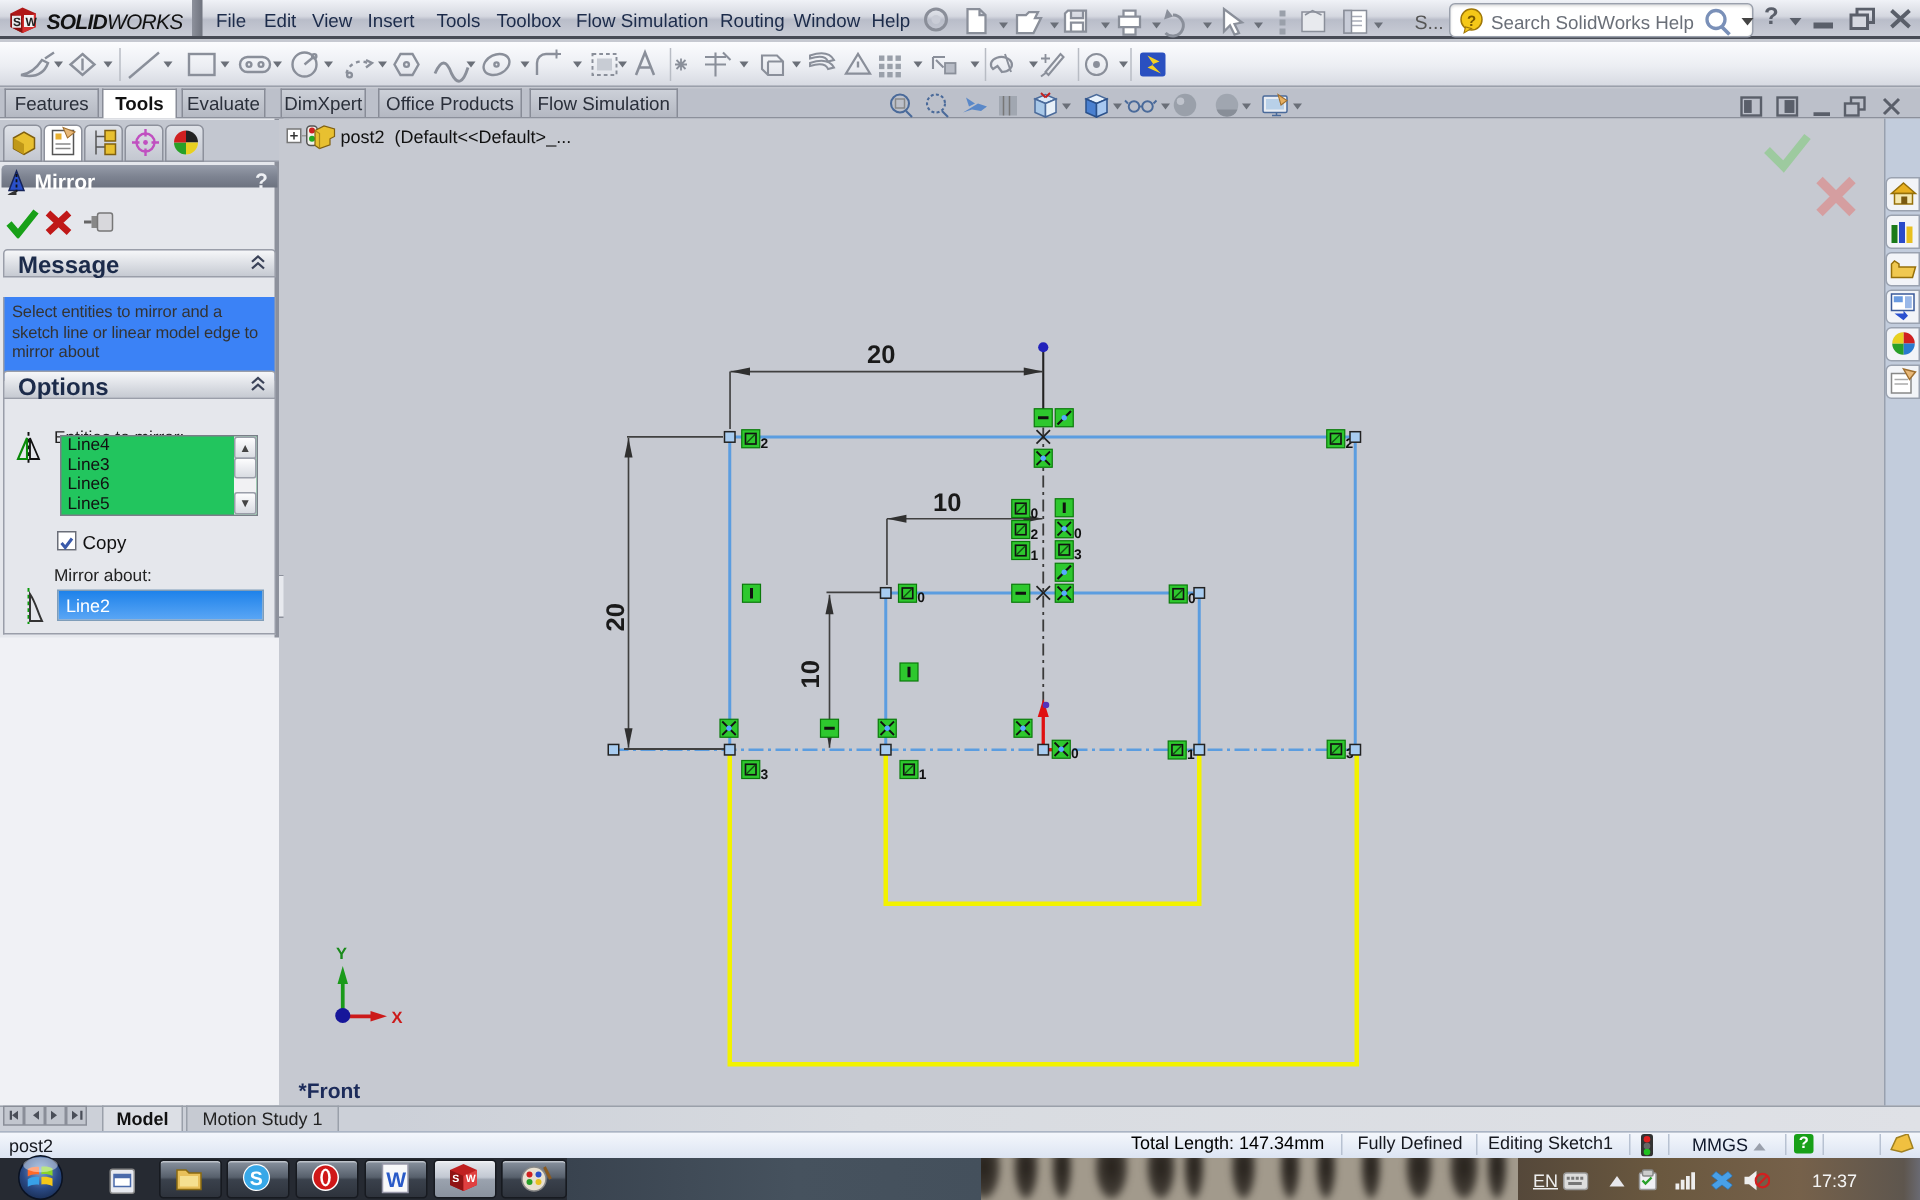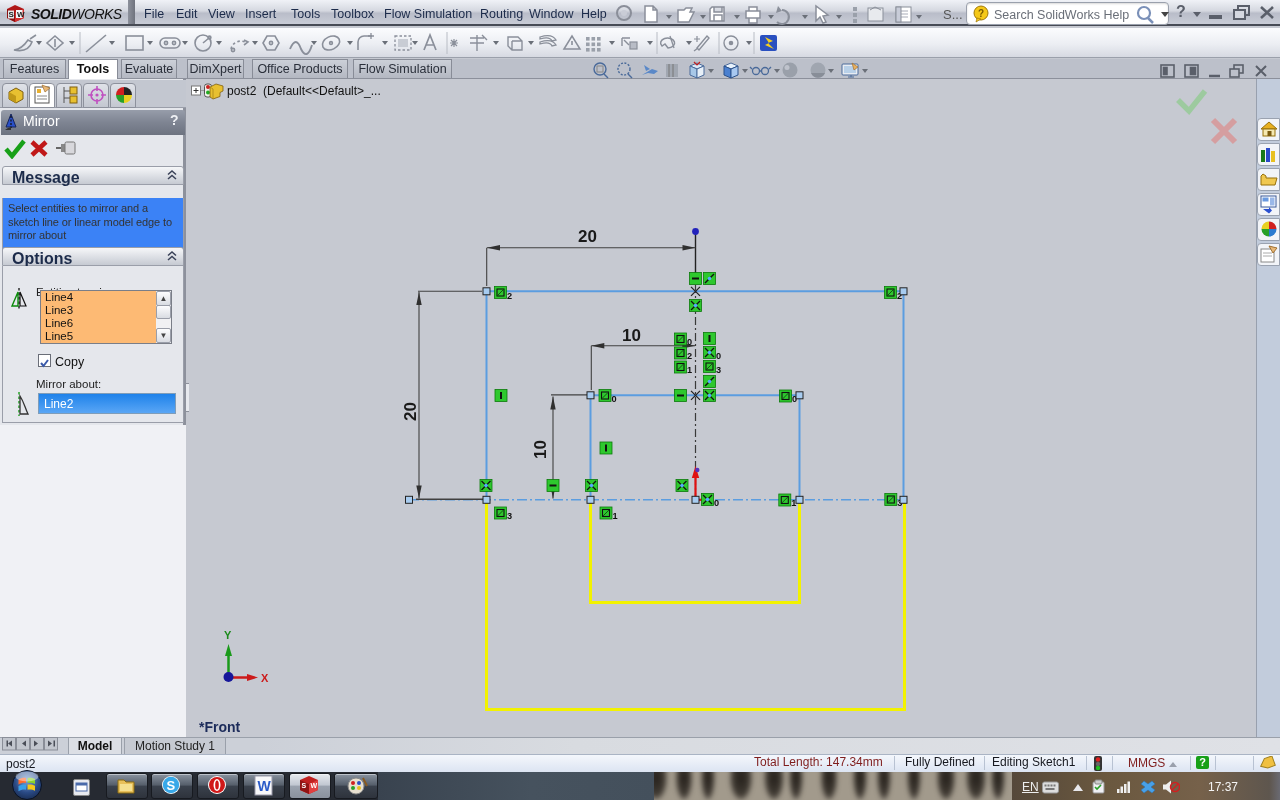--- a/index.html
+++ b/index.html
@@ -25,25 +25,25 @@
   
   #tabrow { left:0; top:59px; width:1280px; height:20px; background:#bcc0ca; border-bottom:1px solid #8c909b; }
   .ctab { position:absolute; top:59px; height:19px; background:linear-gradient(#ccd0d8,#b4b8c2); border:1px solid #888c97; border-bottom:none; font-size:12.5px; color:#2a2f3a; text-align:center; padding-top:2px; }
   .ctab.active { background:#fff; font-weight:bold; color:#111; height:20px; }
 
   
   #leftpanel { left:0; top:79px; width:186px; height:658px; background:#e5e7ec; border-right:3px solid #8d919c; }
   #paneltabs { left:0; top:80px; width:186px; height:28px; background:#c3c7d0; border-bottom:1px solid #9a9ea9; }
   .ptab { position:absolute; top:83px; width:26px; height:25px; background:linear-gradient(#dfe2e8,#c3c7d0); border:1px solid #8d919c; border-radius:4px 4px 0 0; }
   .ptab.active { background:#fff; }
-  #pmtitle { left:1px; top:110px; width:184px; height:25px; background:linear-gradient(#979daa 0%, #7e8492 50%, #6d7380 100%); border-radius:3px 3px 0 0; color:#fff; font-weight:normal; font-size:14px; padding:3px 0 0 22px; }
+  #pmtitle { left:1px; top:110px; width:184px; height:15px; background:linear-gradient(#979daa 0%, #7e8492 50%, #6d7380 100%); border-radius:3px 3px 0 0; color:#fff; font-weight:bold; font-size:14px; padding:3px 0 0 22px; }
   .grphdr { position:absolute; left:2px; width:182px; height:19px; background:linear-gradient(#f6f7f9 0%, #d9dce2 60%, #c6cad2 100%); border:1px solid #9a9ea9; border-radius:3px 3px 0 0; font-size:16px; font-weight:bold; color:#1c2b4a; padding:2px 0 0 9px; }
   #msgbox { left:2px; top:198px; width:182px; height:56px; background:#3b82f6; border:1px solid #9a9ea9; border-top:none; font-size:11px; color:#333; padding:4px 3px 0 5px; line-height:13.5px; letter-spacing:-0.1px; }
   #optbody { left:2px; top:266px; width:182px; height:157px; background:#e5e7ec; border:1px solid #9a9ea9; border-top:none; }
-  #listbox { left:40px; top:290px; width:132px; height:54px; background:#fdba74; border:1px solid #7a7e88; font-size:11.5px; color:#111; }
+  #listbox { left:40px; top:290px; width:132px; height:54px; background:#22c55e; border:1px solid #7a7e88; font-size:11.5px; color:#111; }
   #listbox div { padding-left:4px; height:13px; line-height:13px; }
   #lbscroll { left:156px; top:291px; width:15px; height:52px; background:#f1f1f3; }
   .sbtn { position:absolute; width:15px; height:15px; background:linear-gradient(#fdfdfe,#d9dce2); border:1px solid #9a9ea9; border-radius:2px; font-size:8px; color:#444; text-align:center; line-height:13px; }
   #cbx { left:38px; top:354px; width:13px; height:13px; background:#fff; border:1px solid #6a6e78; }
   #mirrorfield { left:38px; top:393px; width:138px; height:21px; border:1px solid #7f9db9; background:linear-gradient(#1e82ea,#5aa6f5); padding:3px 0 0 5px; font-size:12px; color:#fff; }
   #panelwhite { left:0; top:425px; width:186px; height:312px; background:#f0f1f5; }
   #splithandle { left:186px; top:383px; width:10px; height:29px; background:#e7e9ee; border:1px solid #8d919c; border-left:none; border-radius:0 4px 4px 0; }
 
   
   #canvas { left:189px; top:79px; width:1067px; height:658px; background:#c6c9d1; }
@@ -680,30 +680,30 @@
 
 <div class="abs" id="statusbar"></div>
 <div class="abs" style="left:894px;top:756px;width:1px;height:14px;background:#b8c2d2;"></div>
 <div class="abs" style="left:984px;top:756px;width:1px;height:14px;background:#b8c2d2;"></div>
 <div class="abs" style="left:1086px;top:756px;width:1px;height:14px;background:#b8c2d2;"></div>
 <div class="abs" style="left:1112px;top:756px;width:1px;height:14px;background:#b8c2d2;"></div>
 <div class="abs" style="left:1190px;top:756px;width:1px;height:14px;background:#b8c2d2;"></div>
 <div class="abs" style="left:1215px;top:756px;width:1px;height:14px;background:#b8c2d2;"></div>
 <div class="abs" style="left:1253px;top:756px;width:1px;height:14px;background:#b8c2d2;"></div>
 <div class="abs" style="left:6px;top:757px;font-size:12px;color:#16181f;">post2</div>
-<div class="abs" style="left:754px;top:755px;font-size:12px;color:#7f1d1d;">Total Length: 147.34mm</div>
+<div class="abs" style="left:754px;top:755px;font-size:12px;color:#000000;">Total Length: 147.34mm</div>
 <div class="abs" style="left:905px;top:755px;font-size:12px;color:#16181f;">Fully Defined</div>
 <div class="abs" style="left:992px;top:755px;font-size:12px;color:#16181f;">Editing Sketch1</div>
 <svg class="abs" style="left:1092px;top:756px;" width="12" height="15" viewBox="0 0 12 15">
   <rect x="2" y="0" width="8" height="15" rx="2" fill="#333"></rect>
   <circle cx="6" cy="3.5" r="2.2" fill="#e02020"></circle>
     <circle cx="6" cy="8" r="2.2" fill="#666"></circle>
     <circle cx="6" cy="12" r="2.2" fill="#20c020"></circle>
 </svg>
-<div class="abs" style="left:1128px;top:756px;font-size:12px;color:#7f1d1d;">MMGS</div>
+<div class="abs" style="left:1128px;top:756px;font-size:12px;color:#0f172a;">MMGS</div>
 <svg class="abs" style="left:1168px;top:761px;" width="10" height="8">
     <polygon points="1,6 9,6 5,1" fill="#9aa0ac"></polygon>
   </svg>
 <div class="abs" style="left:1196px;top:756px;width:13px;height:13px;background:#18a018;border-radius:2px;color:#fff;font-size:11px;font-weight:bold;text-align:center;line-height:13px;">?</div>
 <svg class="abs" style="left:1258px;top:756px;" width="18" height="14" viewBox="0 0 18 14">
   <path d="M2,8 L8,2 L16,2 L16,12 L8,12 Z" fill="#f0c040" stroke="#a08020" transform="rotate(-20 9 7)"></path>
 </svg>
 
 <div class="abs" id="taskbar"></div>
 <div class="abs" id="tbslate"></div>

